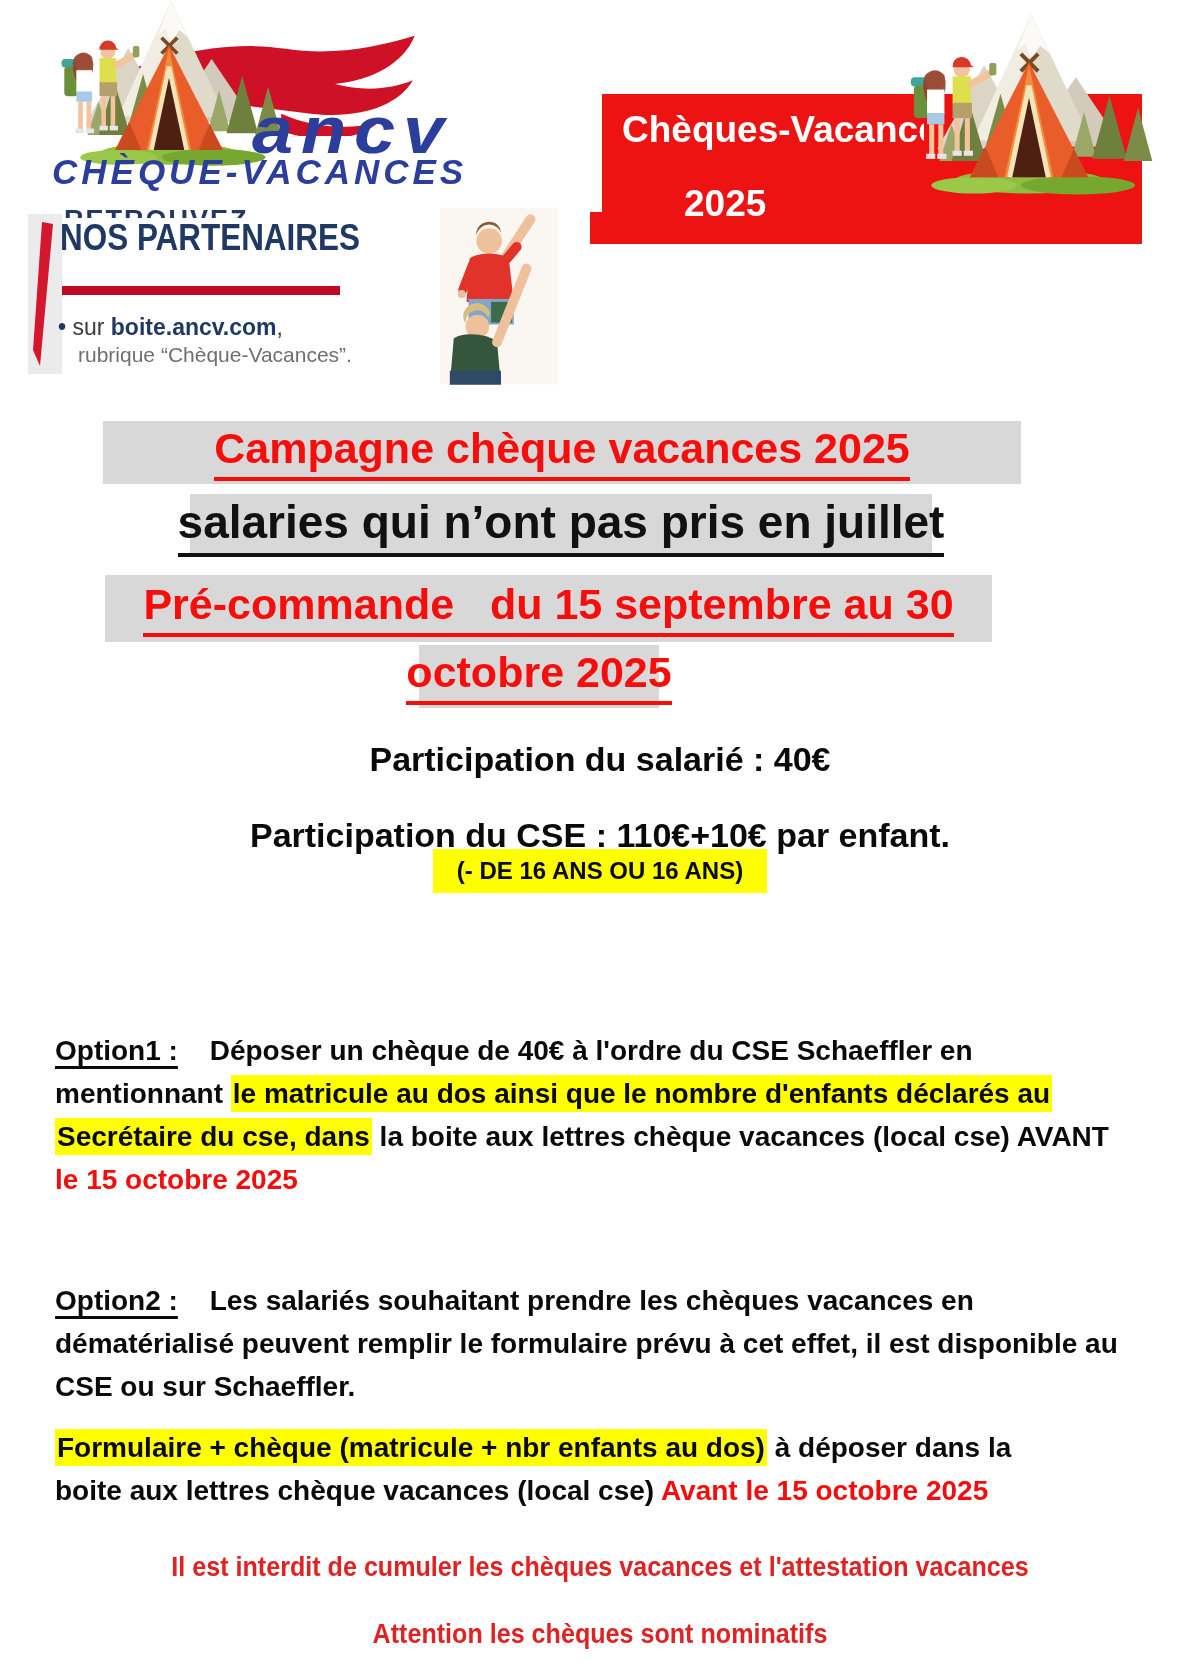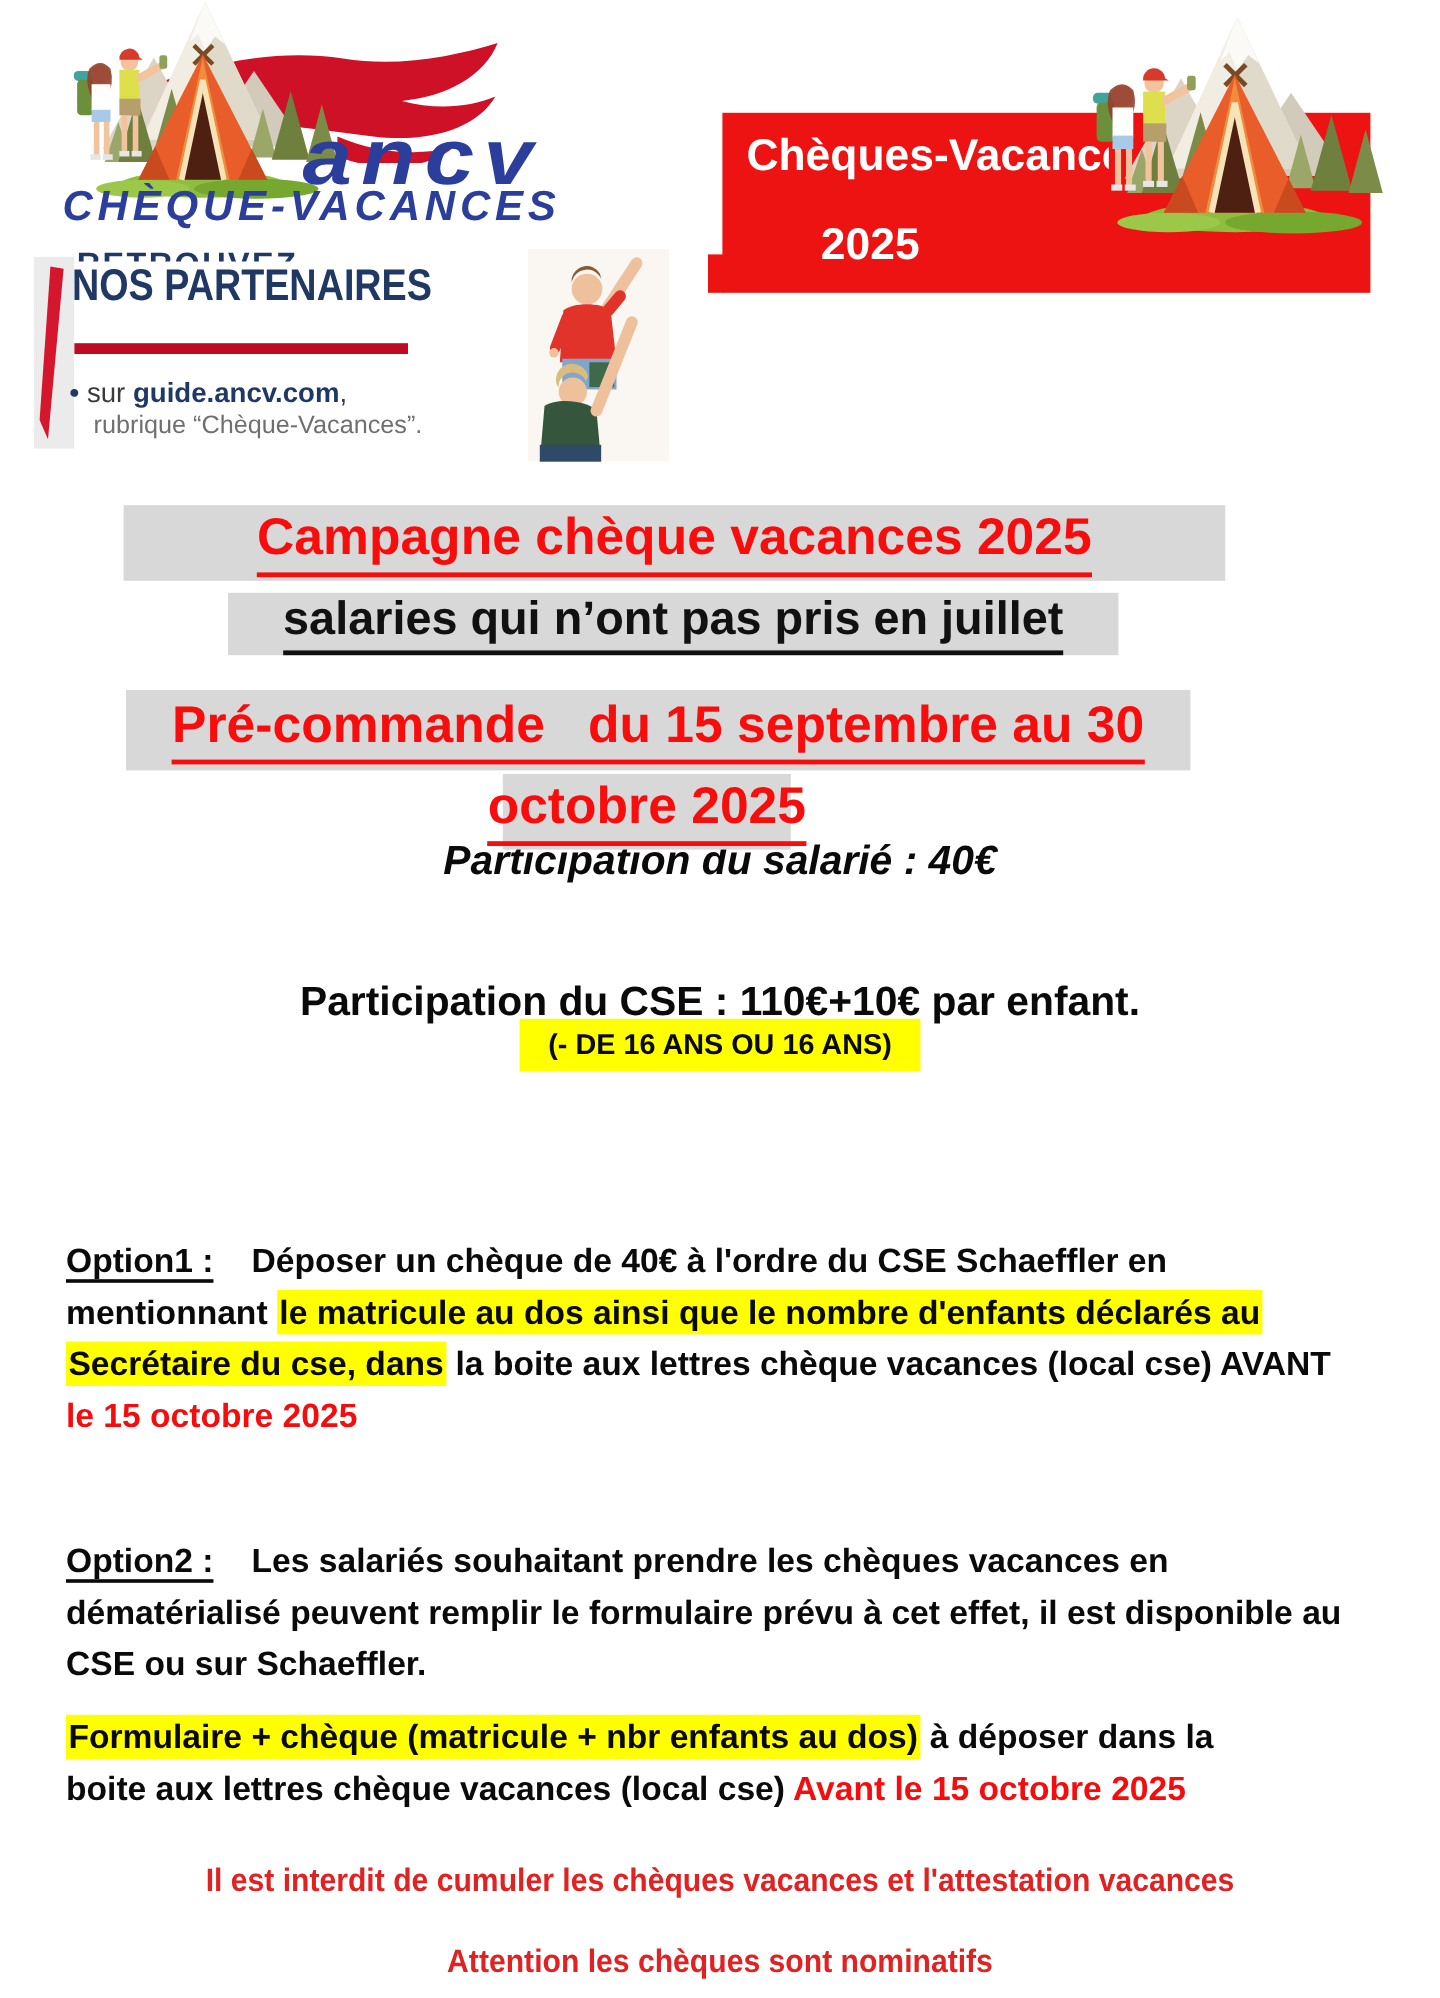--- a/index.html
+++ b/index.html
@@ -29,28 +29,28 @@
   .banner{position:absolute;left:602px;top:94px;width:540px;height:150px;background:#EE1313;z-index:1;}
   .banner-step{position:absolute;left:590px;top:212px;width:13px;height:32px;background:#EE1313;z-index:1;}
   .banner-t1{position:absolute;left:20px;top:15px;max-width:302px;overflow:hidden;white-space:nowrap;
          color:#fff;font-weight:bold;font-size:37px;}
   .banner-t2{position:absolute;left:82px;top:89px;color:#fff;font-weight:bold;font-size:37px;}
   .camp2{position:absolute;left:876px;top:6px;width:306px;height:214px;z-index:3;}
   
   .hbar{position:absolute;background:#D8D8D8;display:flex;align-items:center;justify-content:center;
         font-weight:bold;white-space:nowrap;z-index:1;}
   .hl1{left:103px;top:421px;width:918px;height:63px;font-size:43px;}
-  .hl2{left:190px;top:494px;width:742px;height:52px;font-size:39px;}
+  .hl2{left:190px;top:494px;width:742px;height:63px;font-size:46px;}
   .hl3{left:105px;top:575px;width:887px;height:67px;font-size:43px;}
   .hl4{left:419px;top:645px;width:240px;height:63px;font-size:43px;}
   .u-red{color:#F80D0D;border-bottom:4px solid #F80D0D;padding-bottom:4px;}
   .u-blk{color:#111;border-bottom:4px solid #111;padding-bottom:4px;}
   
   .pline{position:absolute;left:0;width:1200px;text-align:center;font-weight:bold;font-size:34px;color:#0a0a0a;}
-  .p-sal{top:698px;font-style:italic;}
+  .p-sal{top:740px;}
   .p-cse{top:816px;}
   .p-age{top:848px;}
   .p-age span{display:inline-block;background:#FFFF00;padding:8px 24px;font-size:24px;}
   
   .opt{position:absolute;left:55px;width:1070px;font-weight:bold;font-size:28px;line-height:43px;color:#0a0a0a;}
   .o1{top:1001px;}
   .o2{top:1251px;}
   .form{top:1398px;width:1010px;}
   .opt .label{text-decoration:underline;text-underline-offset:6px;text-decoration-thickness:3px;margin-right:24px;}
   .opt mark{background:#FFFF00;color:inherit;padding:3px 2px;box-decoration-break:clone;-webkit-box-decoration-break:clone;}
@@ -156,21 +156,21 @@
   <div class="brand-sub">CHÈQUE-VACANCES</div>
 
   <svg class="left-strip">
       <use href="#slash"></use>
     </svg>
   <div class="hidden-word">
     <span>RETROUVEZ</span>
   </div>
   <div class="partners-title">NOS PARTENAIRES</div>
   <div class="partners-rule"></div>
-  <div class="pb1"><span class="bullet">•</span><span> sur </span><span class="site">guide.ancv.com</span><span>,</span></div>
+  <div class="pb1"><span class="bullet">•</span><span> sur </span><span class="site">boite.ancv.com</span><span>,</span></div>
   <div class="pb2">rubrique “Chèque-Vacances”.</div>
 
   <svg class="photo">
       <use href="#photo"></use>
     </svg>
 
   <div class="banner">
     <div class="banner-t1">Chèques-Vacances</div>
     <div class="banner-t2">2025</div>
   </div>

